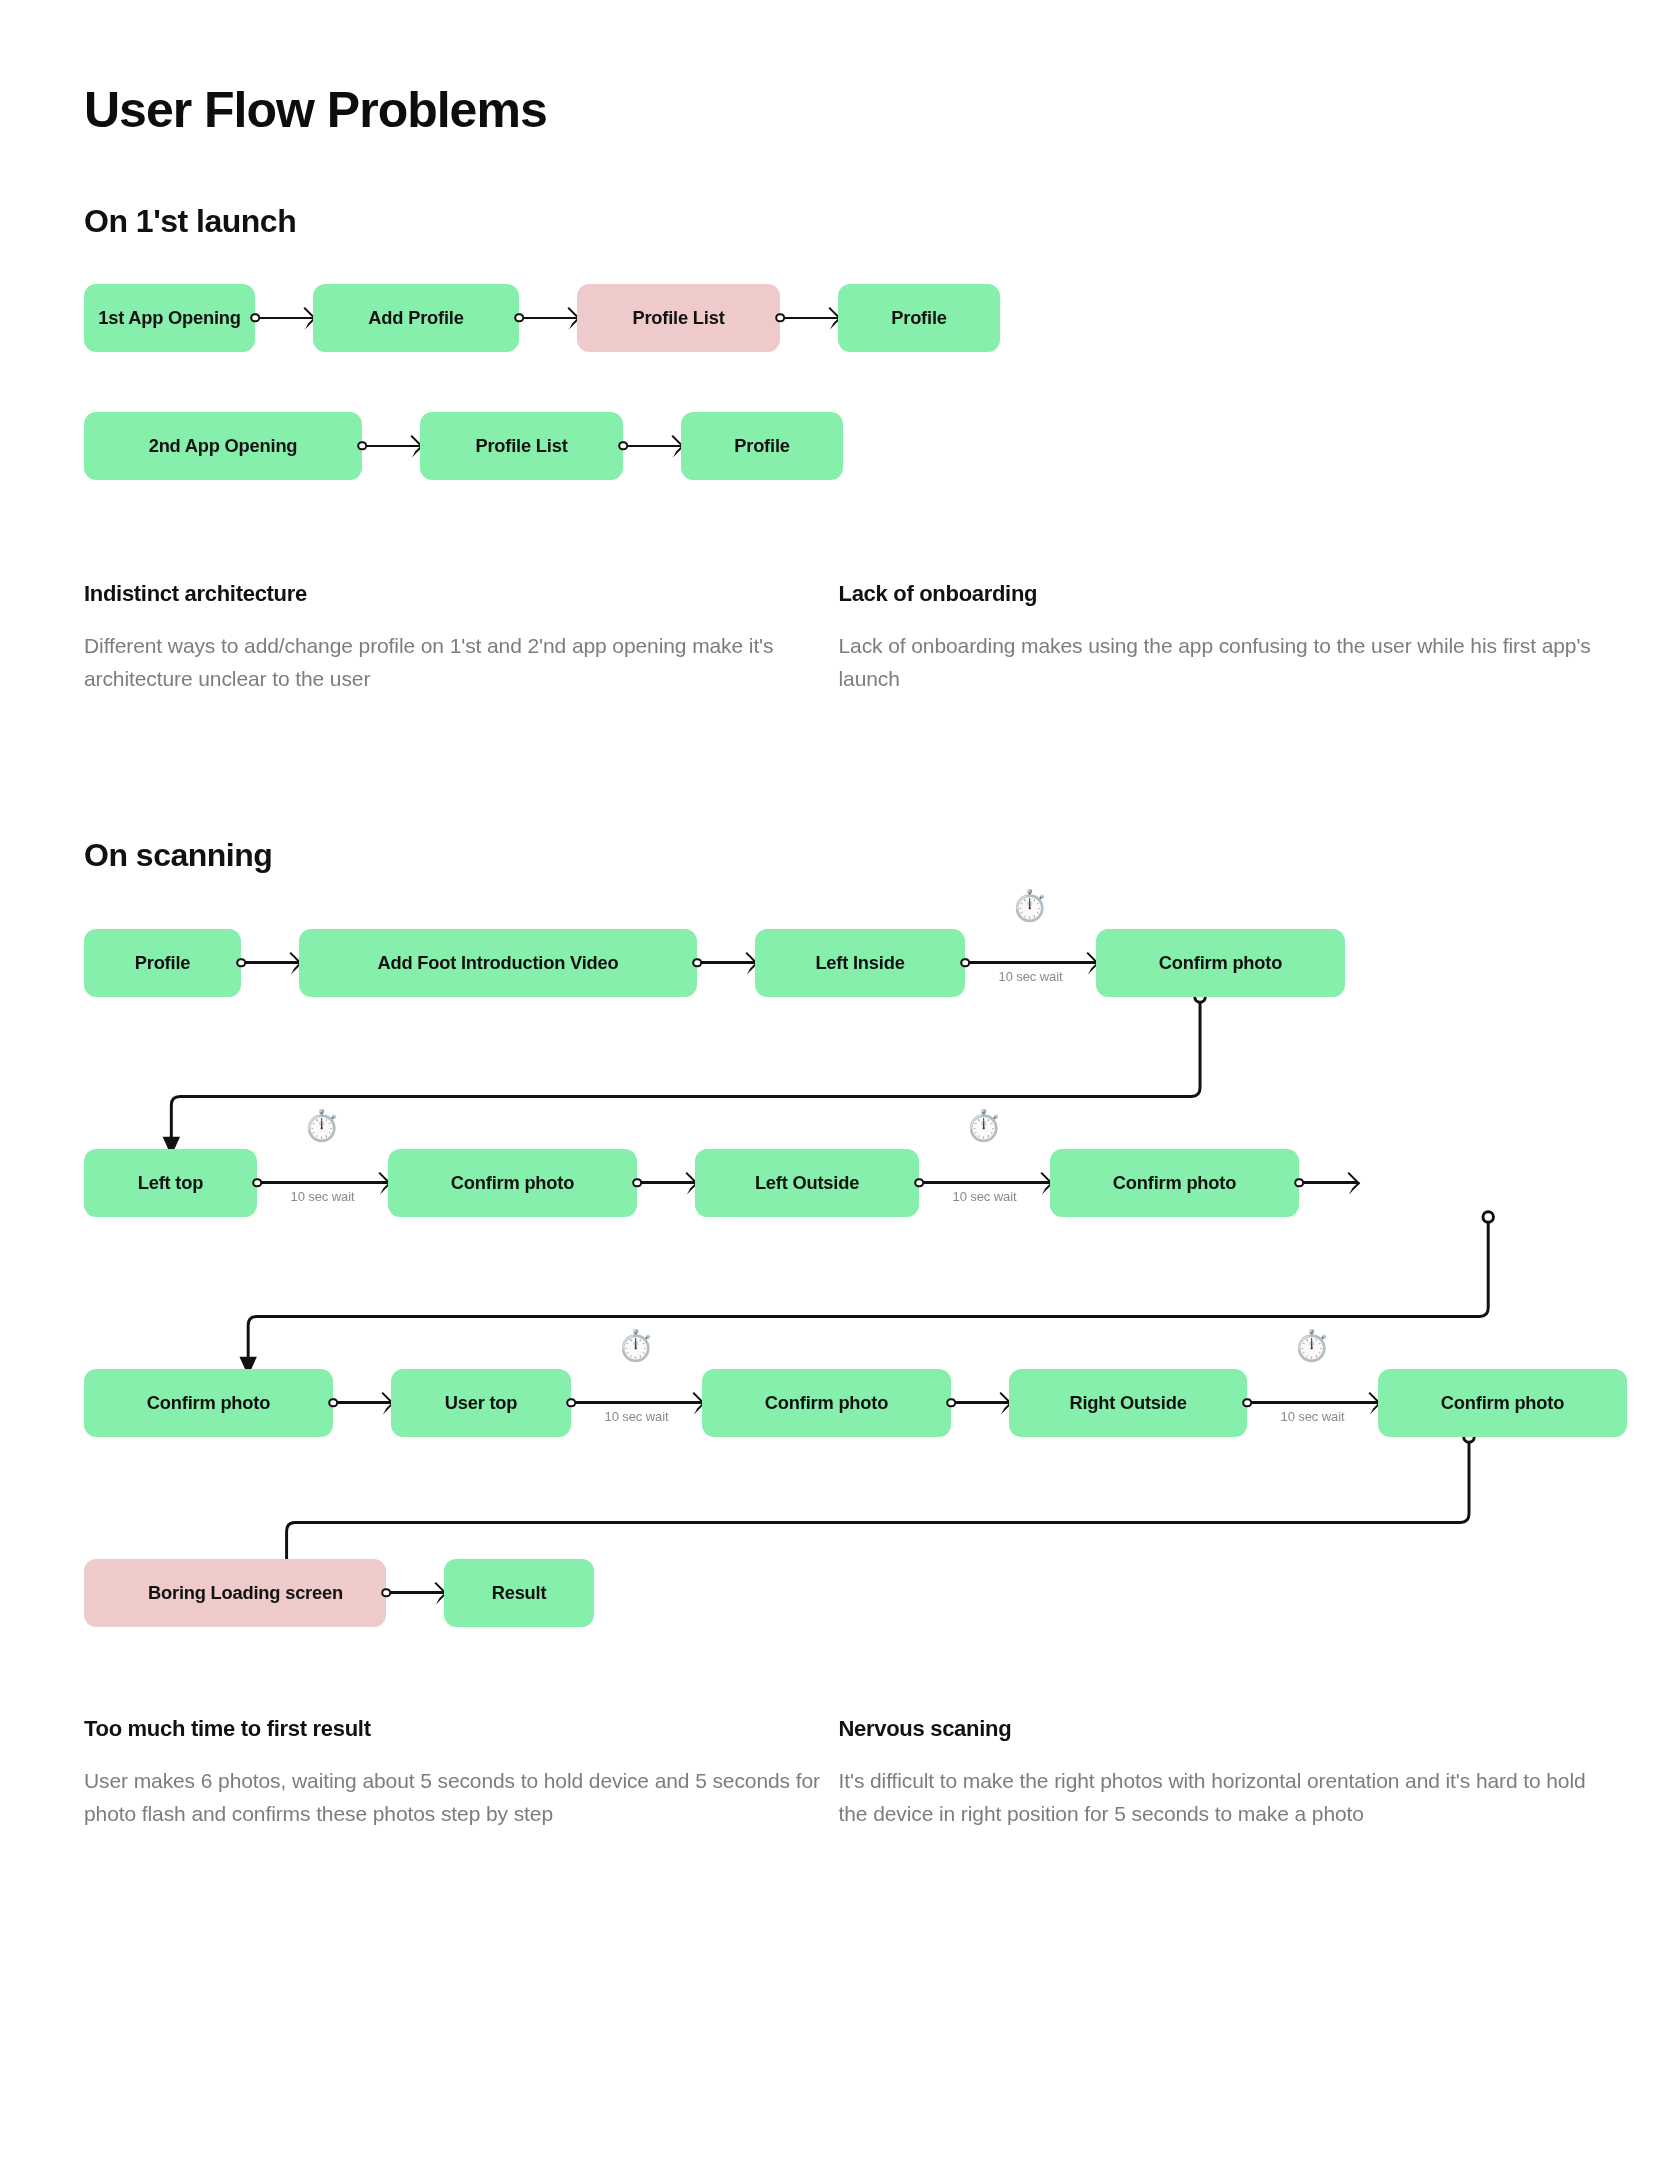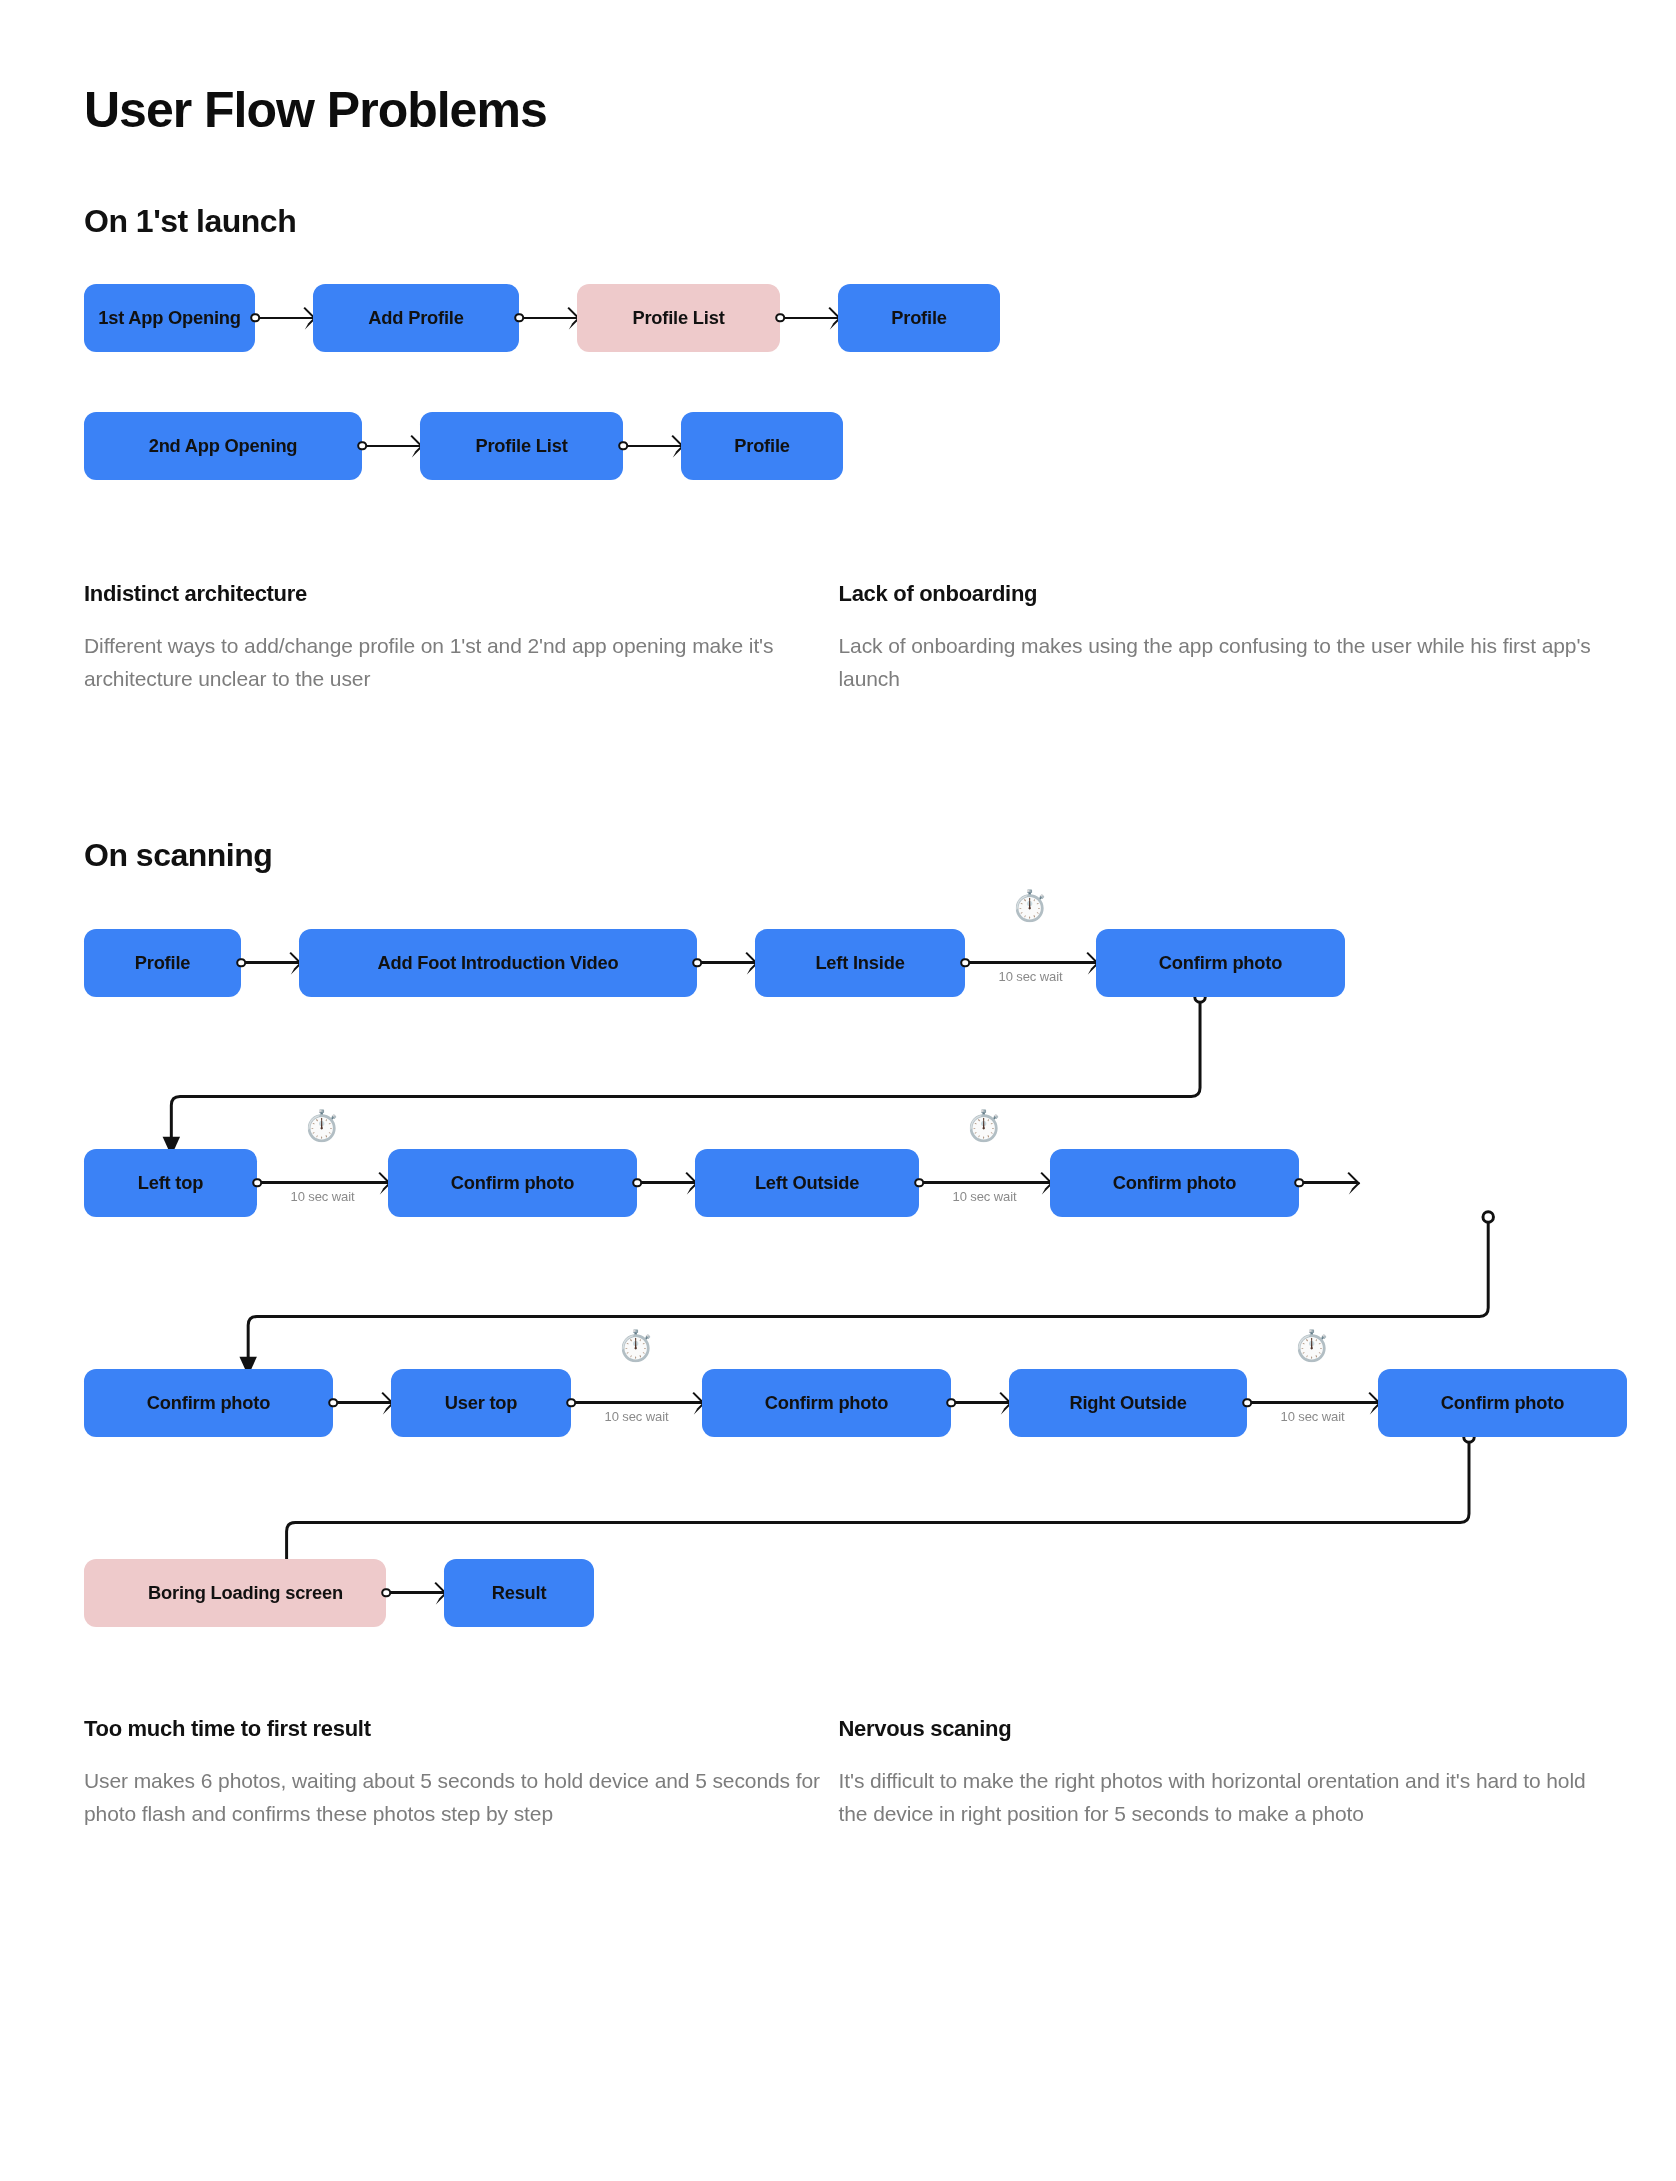--- a/index.html
+++ b/index.html
@@ -42,21 +42,21 @@
   
   .flow-row {
     display: flex;
     align-items: center;
     position: relative;
     z-index: 2;
   }
 
   .node {
     border-radius: 12.2px;
-    background: #3b82f6;
+    background: #86efac;
     color: #111111;
     font-size: 18.3px;
     font-weight: 700;
     letter-spacing: -0.2px;
     display: flex;
     align-items: center;
     justify-content: center;
     text-align: center;
     height: 68px;
     padding: 0 23px;

